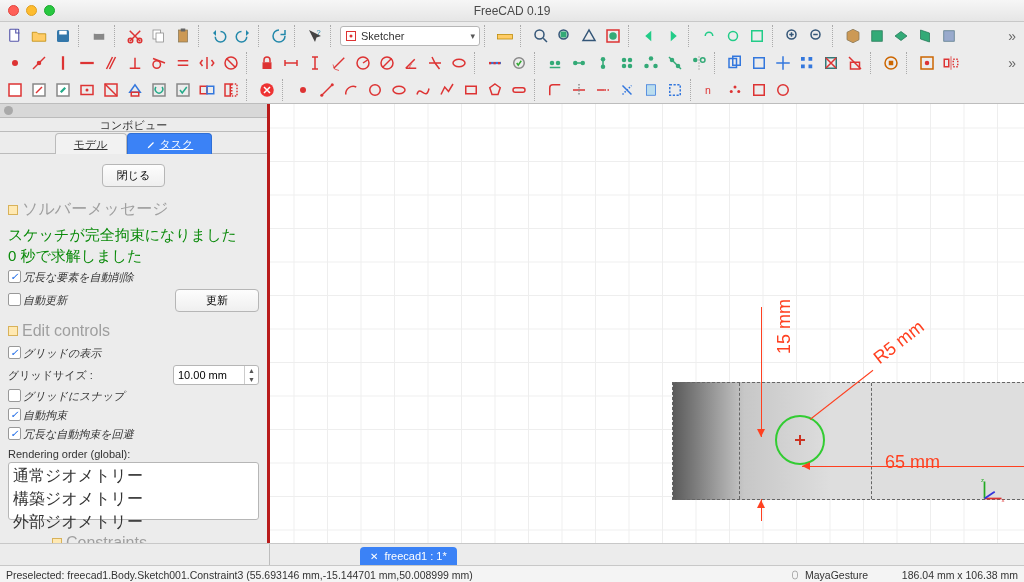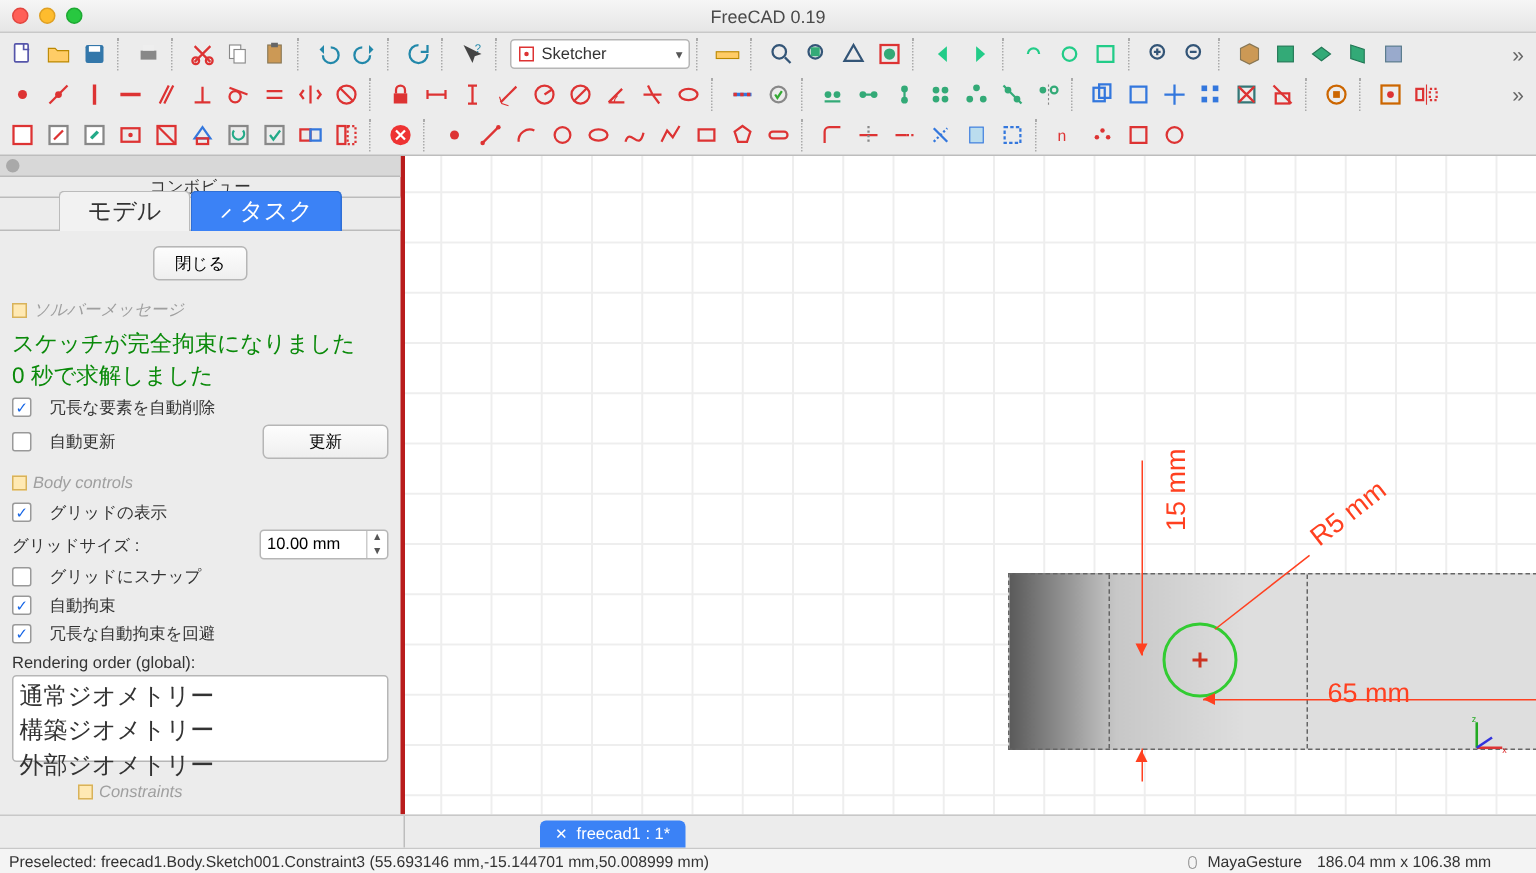--- a/index.html
+++ b/index.html
@@ -12,43 +12,43 @@
 .tl.r { background:#ff5f57; border:1px solid #e24640;}
 .tl.y { background:#febc2e; border:1px solid #dfa023;}
 .tl.g { background:#28c840; border:1px solid #1da932;}
 .title { position:absolute; left:0; right:0; text-align:center; font-size:12px; color:#4a4a4a; }
 
 
 .toolbars { background:#ececec; border-bottom:1px solid #bdbdbd; }
 .trow { display:flex; align-items:center; height:27px; padding:0 4px; gap:2px; flex-wrap:nowrap; overflow:hidden; }
 .tbtn { width:22px; height:22px; border:1px solid transparent; border-radius:3px; display:flex; align-items:center; justify-content:center; font-size:14px; background:transparent; cursor:pointer; }
 .sep { width:6px; height:22px; border-left:1px dotted #aaa; margin:0 2px; }
-.wb-select { height:20px; border:1px solid #b6b6b6; border-radius:3px; background:#fff; font-size:11px; padding:0 4px; display:flex; align-items:center; gap:4px; width:120px; justify-content:space-between;}
+.wb-select { height:20px; border:1px solid #b6b6b6; border-radius:3px; background:#fff; font-size:11px; padding:0 4px; display:flex; align-items:center; gap:4px; width:140px; justify-content:space-between;}
 .overflow { margin-left:auto; color:#666; font-size:14px; padding:0 4px; cursor:pointer;}
 
 
 .tbtn svg { width:18px; height:18px; }
 
 
 .main { display:flex; height: calc(582px - 22px - 81px - 22px - 18px); }
 .sidebar { width:270px; background:#ececec; border-right:3px solid #b91c1c; display:flex; flex-direction:column; }
 .combo-handle { height:14px; background:#d8d8d8; border-bottom:1px solid #bbb; position:relative; }
 .combo-handle::before { content:""; position:absolute; left:4px; top:2px; width:9px; height:9px; border-radius:50%; background:#a9a9a9;}
 .combo-title { text-align:center; font-size:11px; color:#333; height:14px; line-height:14px; border-bottom:1px solid #bbb;}
 .tabs { display:flex; height:22px; align-items:flex-end; justify-content:center; gap:0; border-bottom:1px solid #bbb; background:#ececec;}
-.tab { padding:3px 18px 2px; font-size:16px; border:1px solid #bbb; border-bottom:none; background:#f2f2f2; border-radius:4px 4px 0 0; margin-bottom:-1px; cursor:pointer;}
+.tab { padding:3px 18px 2px; font-size:11px; border:1px solid #bbb; border-bottom:none; background:#f2f2f2; border-radius:4px 4px 0 0; margin-bottom:-1px; cursor:pointer;text-decoration:underline;}
 .tab.active { background:#3b82f6; color:#fff; border-color:#2f6fd6; display:flex; align-items:center; gap:4px;}
 .tab.active svg { width:10px; height:10px; }
 .panel-scroll { flex:1; overflow:auto; padding:4px 8px 8px 8px; }
 .btn { border:1px solid #b6b6b6; background:linear-gradient(#fdfdfd,#efefef); border-radius:4px; padding:3px 14px; font-size:11px; cursor:pointer; }
 .center { text-align:center; margin:6px 0 12px; }
-.section-head { color:#9f9f9f; font-size:11px; margin:10px 0 6px; display:flex; align-items:center; gap:4px;font-style:italic;}
+.section-head { color:#9f9f9f; font-size:16px; margin:10px 0 6px; display:flex; align-items:center; gap:4px;}
 .section-head::before { content:""; width:8px;height:8px; background:#ffe9b3; border:1px solid #d8b25a; display:inline-block;}
 .green { color:#0a8a0a; font-size:15px; margin:2px 0;}
-.chk-row { display:flex; align-items:center; gap:12px; margin:4px 0; font-size:11px;}
+.chk-row { display:flex; align-items:flex-start; gap:2px; margin:4px 0; font-size:11px;font-style:italic;}
 .chk { width:13px; height:13px; border:1px solid #999; border-radius:2px; background:#fff; display:inline-flex; align-items:center; justify-content:center; font-size:10px; color:#1565e6;}
 .chk.on::after { content:"✓"; }
 .row-split { display:flex; align-items:center; justify-content:space-between; gap:8px; margin:4px 0;}
 .num-input { display:flex; align-items:center; border:1px solid #b6b6b6; border-radius:3px; background:#fff; height:20px; }
 .num-input input { border:none; width:70px; font-size:11px; padding:0 4px; outline:none; background:transparent;}
 .spin { width:14px; display:flex; flex-direction:column; border-left:1px solid #ccc;}
 .spin div { height:9px; font-size:7px; text-align:center; line-height:9px; cursor:pointer; color:#555;}
 .listbox { border:1px solid #b6b6b6; background:#fff; border-radius:3px; padding:2px 4px; height:58px; margin-top:2px;}
 .listbox div { font-size:16px; padding:1px 0;}
 
@@ -66,21 +66,21 @@
 .dim-line { position:absolute; background:#ff4020; }
 .arrowhead { position:absolute; width:0; height:0; }
 .doc-tab { position:absolute; bottom:0; left:360px; right:0; height:22px; display:flex; align-items:flex-end; }
 .doc-tab .dtab { background:#3b82f6; color:#fff; font-size:11px; padding:3px 10px; border-radius:4px 4px 0 0; display:flex; align-items:center; gap:6px;}
 .doc-tab .dtab .x { font-size:10px; cursor:pointer;}
 .axis-gizmo { position:absolute; right:14px; bottom:36px; width:34px; height:34px; }
 
 
 .status { height:18px; background:#f4f4f4; border-top:1px solid #c8c8c8; display:flex; align-items:center; font-size:10.5px; padding:0 6px; gap:10px;}
 .status .nav { margin-left:auto; display:flex; align-items:center; gap:4px;}
-.status .dims { width:140px; text-align:left;}
+.status .dims { width:140px; text-align:right;}
 </style>
 </head>
 <body>
 
 <div class="titlebar">
   <div class="traffic">
     <div class="tl r"></div>
     <div class="tl y"></div>
     <div class="tl g"></div>
   </div>
@@ -707,21 +707,21 @@
         <span>冗長な要素を自動削除</span>
       </div>
       <div class="row-split">
         <div class="chk-row" style="margin:0;">
           <span class="chk"></span>
           <span>自動更新</span>
         </div>
         <button class="btn" style="padding:3px 30px;">更新</button>
       </div>
 
-      <div class="section-head">Body controls</div>
+      <div class="section-head">Edit controls</div>
       <div class="chk-row">
         <span class="chk on"></span>
         <span>グリッドの表示</span>
       </div>
       <div class="row-split">
         <span>グリッドサイズ :</span>
         <div class="num-input">
           <input value="10.00 mm" style="">
           <div class="spin">
               <div>▲</div>

